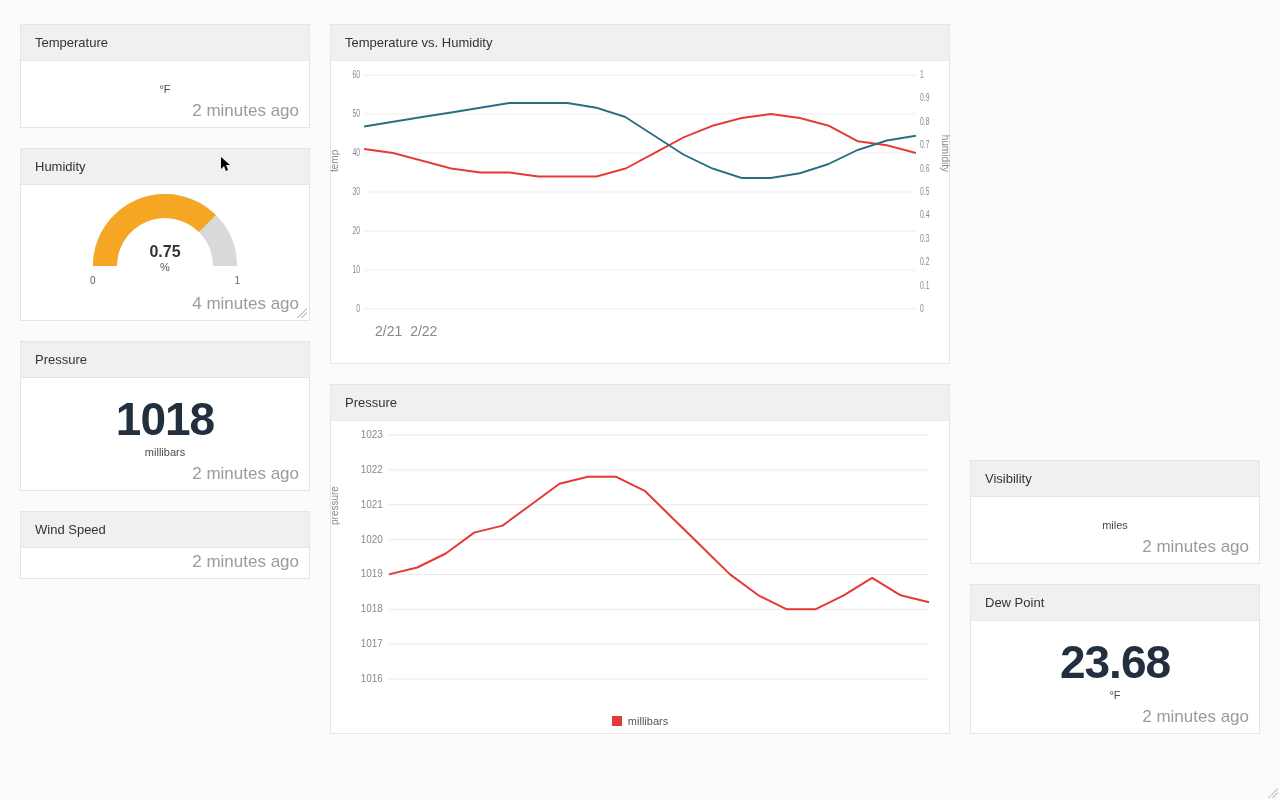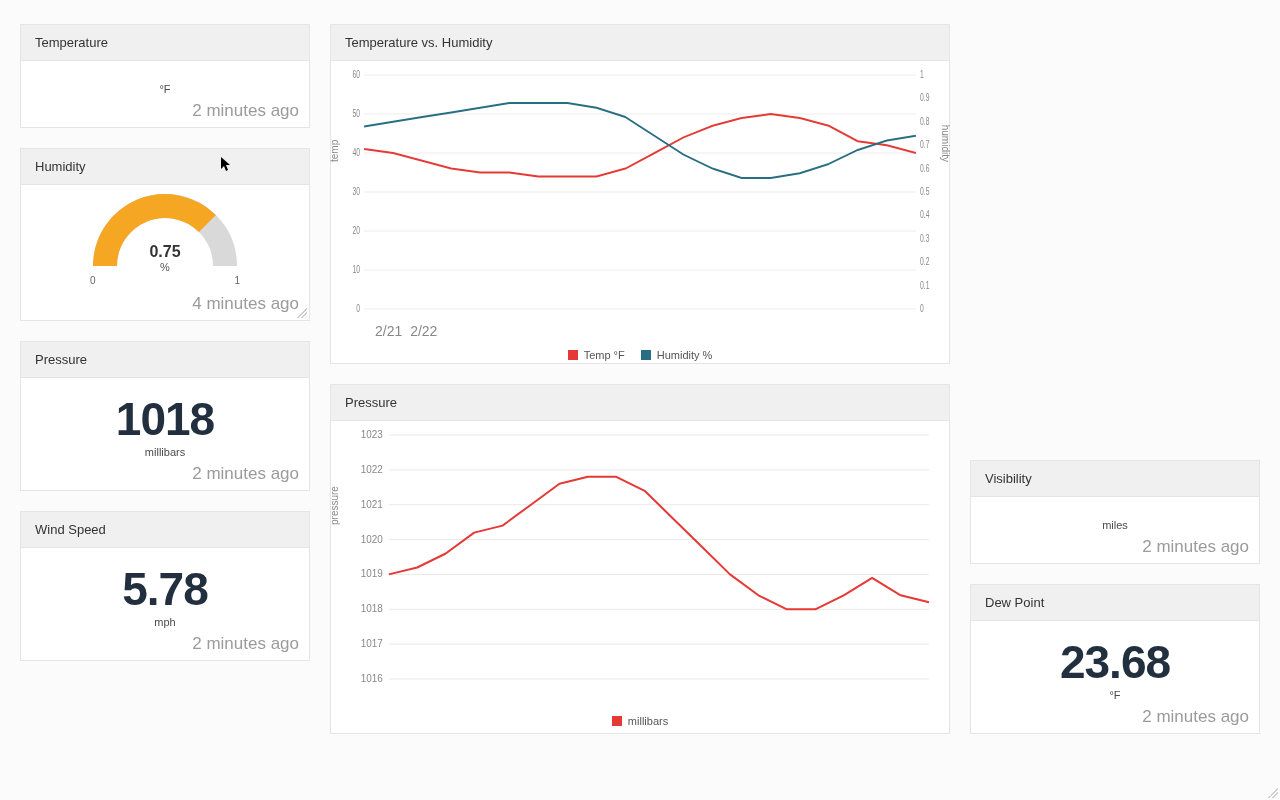--- a/index.html
+++ b/index.html
@@ -168,24 +168,20 @@
       <div class="card-body metric">
         <div class="metric-value">1018</div>
         <div class="metric-unit">millibars</div>
       </div>
       <div class="card-footer">2 minutes ago</div>
       <div class="resize-handle"></div>
     </div>
 
     <div class="card">
       <div class="card-header">Wind Speed</div>
-      <div class="card-body metric">
-        <div class="metric-value">5.78</div>
-        <div class="metric-unit">mph</div>
-      </div>
       <div class="card-footer">2 minutes ago</div>
       <div class="resize-handle"></div>
     </div>
 
   </div>
 
   <div class="mid-col">
 
     <div class="card" style="height:340px">
       <div class="card-header">Temperature vs. Humidity</div>
@@ -219,30 +215,20 @@
             <text x="852" y="32.400000000000006" text-anchor="start" class="tick">0.9</text>
             <text x="852" y="9" text-anchor="start" class="tick">1</text>
             <path d="M34.0 80.1 L76.7 84.0 L119.5 91.8 L162.2 99.6 L204.9 103.5 L247.7 103.5 L290.4 107.4 L333.2 107.4 L375.9 107.4 L418.6 99.6 L461.4 84.0 L504.1 68.4 L546.8 56.7 L589.6 48.9 L632.3 45.0 L675.1 48.9 L717.8 56.7 L760.5 72.3 L803.3 76.2 L846.0 84.0" stroke="#e53935" stroke-width="2" fill="none" stroke-linejoin="round"></path>
             <path d="M34.0 57.5 L76.7 52.8 L119.5 48.1 L162.2 43.4 L204.9 38.8 L247.7 34.1 L290.4 34.1 L333.2 34.1 L375.9 38.8 L418.6 48.1 L461.4 66.8 L504.1 85.6 L546.8 99.6 L589.6 109.0 L632.3 109.0 L675.1 104.3 L717.8 94.9 L760.5 80.9 L803.3 71.5 L846.0 66.8" stroke="#276e83" stroke-width="2" fill="none" stroke-linejoin="round"></path>
           </svg>
         <div style="font-size:14px;color:#888;padding-left:34px">
           <span>2/21</span>
           <span style="margin-left:4px">2/22</span>
         </div>
       </div>
-      <div class="legend">
-        <div class="legend-item">
-          <span class="swatch" style="background:var(--red)"></span>
-          <span>Temp °F</span>
-        </div>
-        <div class="legend-item">
-          <span class="swatch" style="background:var(--teal)"></span>
-          <span>Humidity %</span>
-        </div>
-      </div>
       <div class="resize-handle"></div>
     </div>
 
     <div class="card" style="height:350px">
       <div class="card-header">Pressure</div>
       <div class="card-body chart-wrap">
         <div class="ylabel-left">pressure</div>
         <svg id="pr-svg" width="100%" height="260" viewBox="0 0 600 260" preserveAspectRatio="none">
             <line x1="48" x2="590" y1="250" y2="250" stroke="var(--grid)" stroke-width="1"></line>
             <text x="42" y="253" text-anchor="end" class="tick">1016</text>

